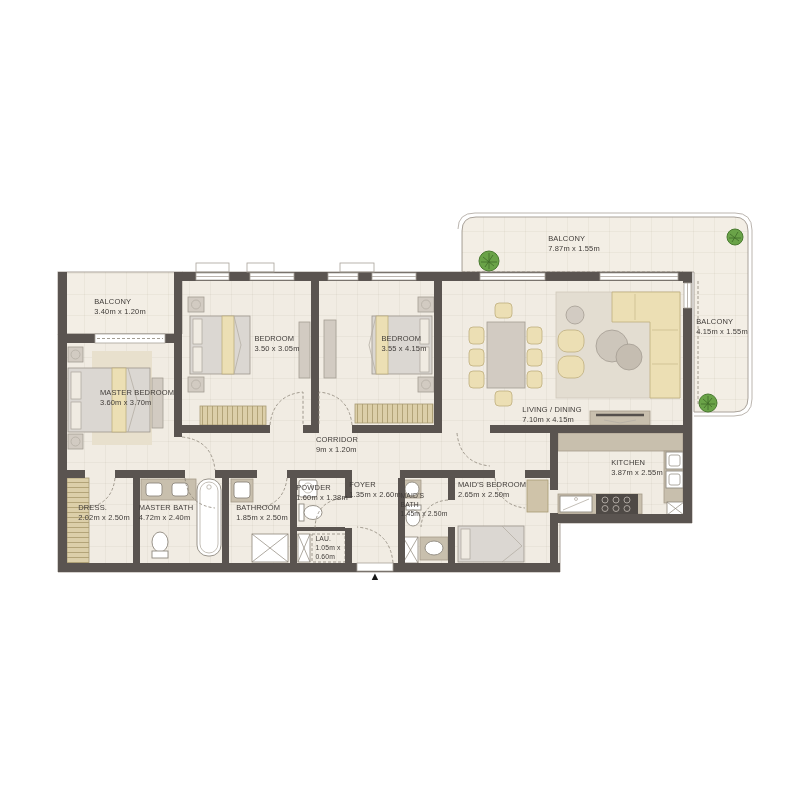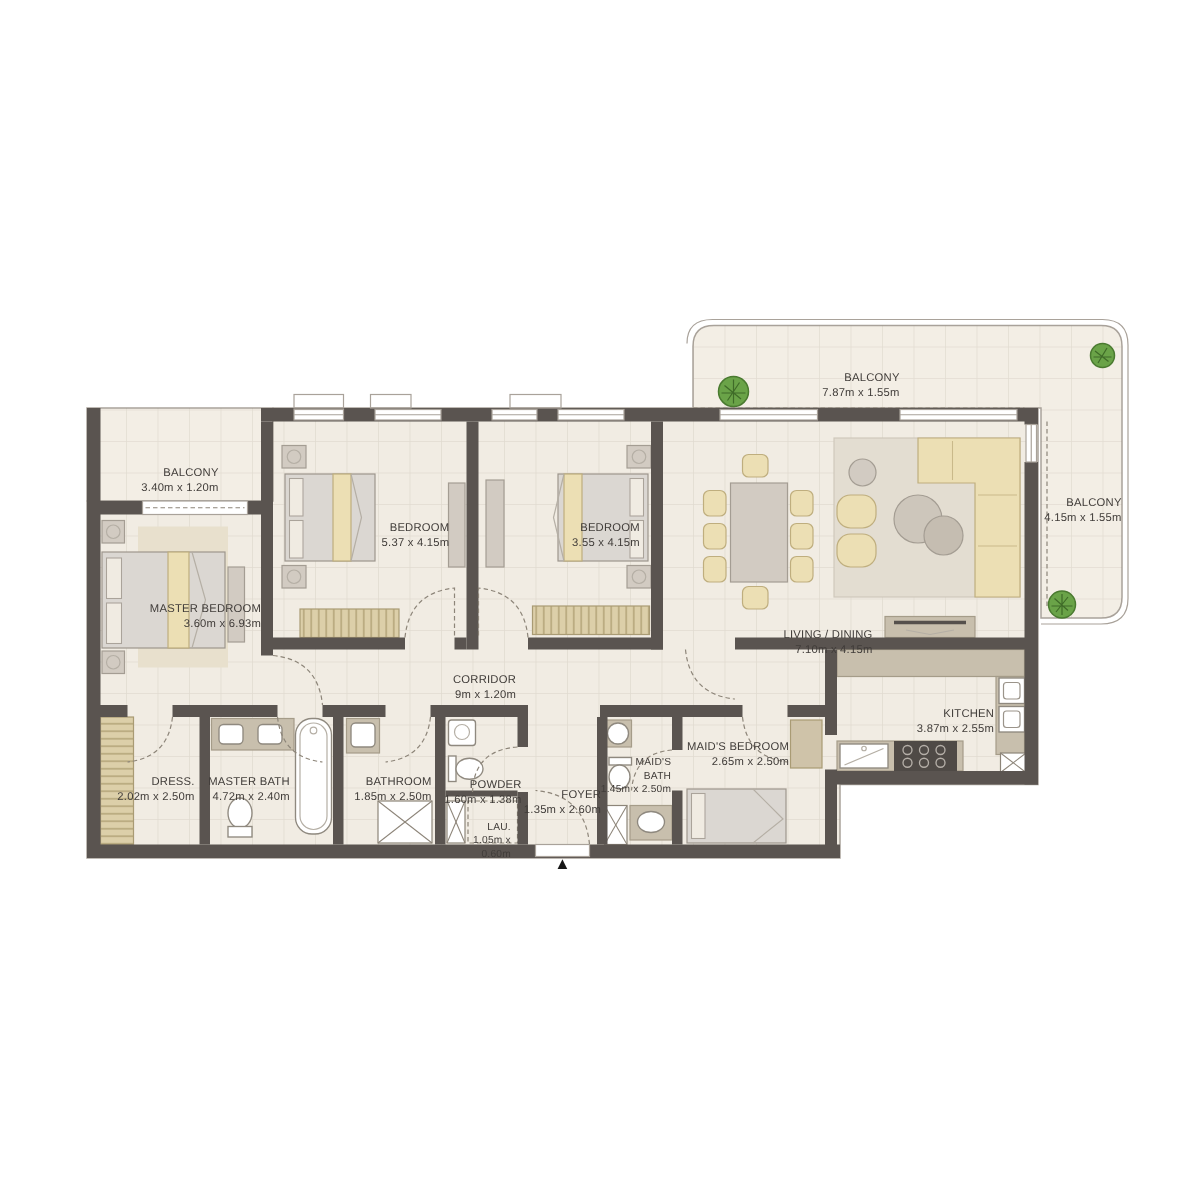--- a/index.html
+++ b/index.html
@@ -26,22 +26,22 @@
   .pillow{fill:#f0ebe2;stroke:#aaa39a;stroke-width:0.7;}
   .mat{fill:#e8e0cd;}
   .rug{fill:var(--rug);stroke:#cfc8bb;stroke-width:0.8;}
   .white{fill:#fff;stroke:#8f897f;stroke-width:0.9;}
   .fixline{fill:none;stroke:#b5afa5;stroke-width:0.8;}
   .shaft{fill:#fff;stroke:#8d8579;stroke-width:0.8;}
   .shaftl{stroke:#8d8579;stroke-width:0.7;}
   .cushion{stroke:#c9b98a;stroke-width:0.7;fill:none;}
   .plantc{fill:var(--plant);stroke:#4a7a30;stroke-width:1;}
   .plantl{stroke:#3f6b28;stroke-width:0.8;fill:none;}
-  .lbl{position:absolute;transform:translateX(-50%);text-align:right;
-       font-size:7.5px;line-height:1.3;color:var(--text);white-space:nowrap;letter-spacing:.15px;margin-top:13px;}
+  .lbl{position:absolute;transform:translateX(-50%);text-align:left;
+       font-size:7.5px;line-height:1.3;color:var(--text);white-space:nowrap;letter-spacing:.15px;}
   .arrow{position:absolute;transform:translateX(-50%);font-size:11px;line-height:1;color:#161616;}
 </style>
 </head>
 <body>
 
 <div class="page">
 
 <svg width="800" height="800" viewBox="0 0 800 800">
   <defs>
     <pattern id="grid" width="21" height="21" patternUnits="userSpaceOnUse">
@@ -339,64 +339,64 @@
 <div class="lbl" style="left:574px;top:234px">
   <div>BALCONY</div>
   <div>7.87m x 1.55m</div>
 </div>
 <div class="lbl" style="left:722px;top:317px">
   <div>BALCONY</div>
   <div>4.15m x 1.55m</div>
 </div>
 <div class="lbl" style="left:137px;top:388px">
   <div>MASTER BEDROOM</div>
-  <div>3.60m x 6.93m</div>
+  <div>3.60m x 3.70m</div>
 </div>
 <div class="lbl" style="left:277px;top:334px">
   <div>BEDROOM</div>
-  <div>5.37 x 4.15m</div>
+  <div>3.50 x 3.05m</div>
 </div>
 <div class="lbl" style="left:404px;top:334px">
   <div>BEDROOM</div>
   <div>3.55 x 4.15m</div>
 </div>
 <div class="lbl" style="left:552px;top:405px">
   <div>LIVING / DINING</div>
   <div>7.10m x 4.15m</div>
 </div>
 <div class="lbl" style="left:637px;top:458px">
   <div>KITCHEN</div>
   <div>3.87m x 2.55m</div>
 </div>
-<div class="lbl" style="left:323px;top:435px">
+<div class="lbl" style="left:337px;top:435px">
   <div>CORRIDOR</div>
   <div>9m x 1.20m</div>
 </div>
 <div class="lbl" style="left:104px;top:503px">
   <div>DRESS.</div>
   <div>2.02m x 2.50m</div>
 </div>
 <div class="lbl" style="left:166px;top:503px">
   <div>MASTER BATH</div>
   <div>4.72m x 2.40m</div>
 </div>
 <div class="lbl" style="left:262px;top:503px">
   <div>BATHROOM</div>
   <div>1.85m x 2.50m</div>
 </div>
-<div class="lbl" style="left:322px;top:505px">
+<div class="lbl" style="left:322px;top:483px">
   <div>POWDER</div>
   <div>1.60m x 1.38m</div>
 </div>
 <div class="lbl" style="left:328px;top:535px;font-size:6.8px">
   <div>LAU.</div>
   <div>1.05m x</div>
   <div>0.60m</div>
 </div>
-<div class="lbl" style="left:375px;top:512px">
+<div class="lbl" style="left:375px;top:480px">
   <div>FOYER</div>
   <div>1.35m x 2.60m</div>
 </div>
 <div class="lbl" style="left:424px;top:492px;font-size:6.8px">
   <div>MAID'S</div>
   <div>BATH</div>
   <div>1.45m x 2.50m</div>
 </div>
 <div class="lbl" style="left:492px;top:480px">
   <div>MAID'S BEDROOM</div>

